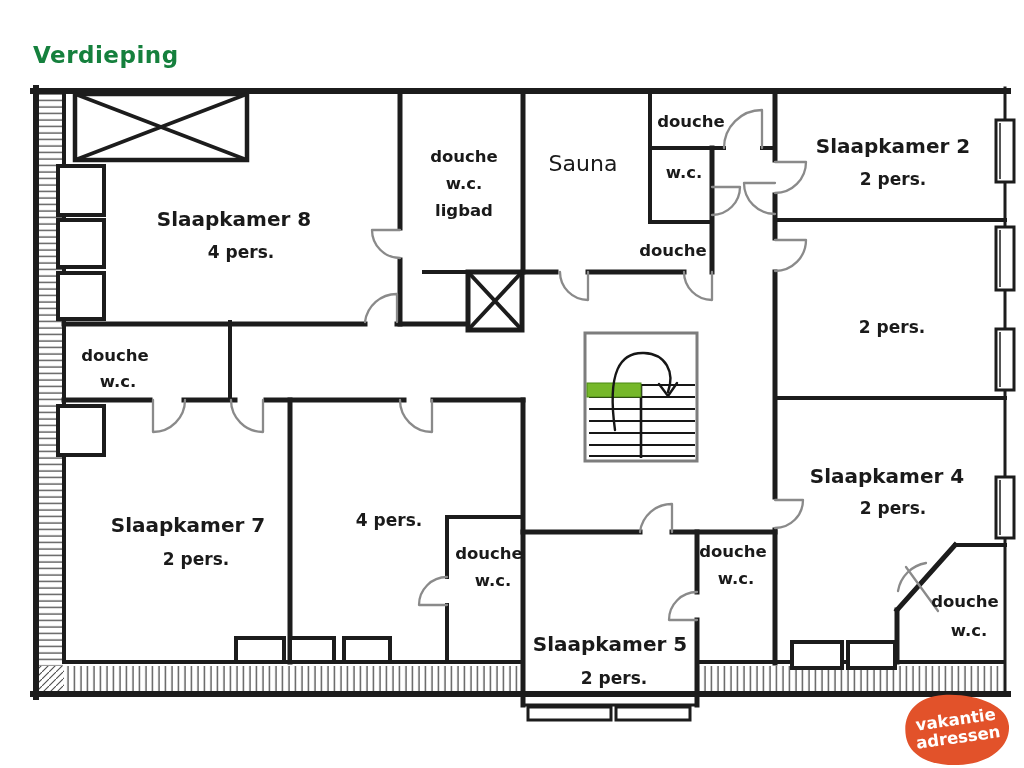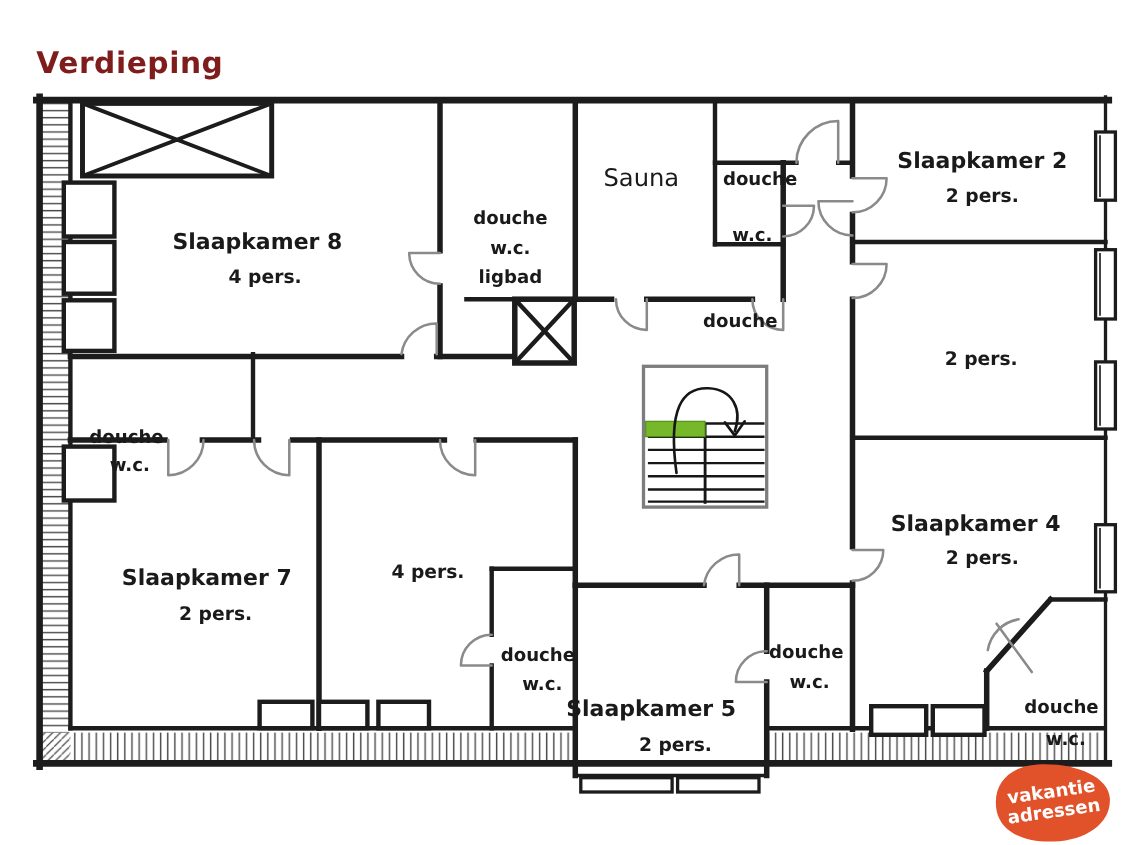--- a/index.html
+++ b/index.html
@@ -3,23 +3,23 @@
 <meta charset="utf-8">
 <style>
   html,body{margin:0;padding:0;background:#fff;}
   .plan{position:relative;width:1024px;height:768px;background:#ffffff;overflow:hidden;
         font-family:"DejaVu Sans",sans-serif;}
   .plan svg{position:absolute;left:0;top:0;}
   .lbl{position:absolute;transform:translate(-50%,-50%);white-space:nowrap;color:#1a1a1a;
        font-family:"DejaVu Sans",sans-serif;}
   .name{font-size:20px;font-weight:700;}
   .cap{font-size:17px;font-weight:600;}
-  .bath{font-size:16.5px;font-weight:600;margin-top:42px;}
+  .bath{font-size:16.5px;font-weight:600;}
   .sauna{font-size:22px;font-weight:400;}
-  .title{position:absolute;left:33px;top:42px;font-size:27px;font-weight:700;color:#7f1d1d;
+  .title{position:absolute;left:33px;top:42px;font-size:23px;font-weight:700;color:#15803d;
          letter-spacing:0.5px;}
   .logo-text{position:absolute;left:957px;top:729px;transform:translate(-50%,-50%) rotate(-8deg);
              text-align:center;color:#fff;font-weight:700;font-size:16.5px;line-height:18px;}
 </style>
 </head>
 <body>
 
 <div class="plan">
 
 <svg width="1024" height="768" viewBox="0 0 1024 768">
@@ -168,21 +168,21 @@
 <div class="lbl cap" style="left:241px;top:252px">4 pers.</div>
 
 <div class="lbl name" style="left:893px;top:146px">Slaapkamer 2</div>
 <div class="lbl cap" style="left:893px;top:179px">2 pers.</div>
 
 <div class="lbl cap" style="left:892px;top:327px">2 pers.</div>
 
 <div class="lbl name" style="left:887px;top:476px">Slaapkamer 4</div>
 <div class="lbl cap" style="left:893px;top:508px">2 pers.</div>
 
-<div class="lbl name" style="left:592px;top:644px">Slaapkamer 5</div>
+<div class="lbl name" style="left:610px;top:644px">Slaapkamer 5</div>
 <div class="lbl cap" style="left:614px;top:678px">2 pers.</div>
 
 <div class="lbl cap" style="left:389px;top:520px">4 pers.</div>
 
 <div class="lbl name" style="left:188px;top:525px">Slaapkamer 7</div>
 <div class="lbl cap" style="left:196px;top:559px">2 pers.</div>
 
 <div class="lbl sauna" style="left:583px;top:163px">Sauna</div>
 
 <div class="lbl bath" style="left:464px;top:156px">douche</div>

